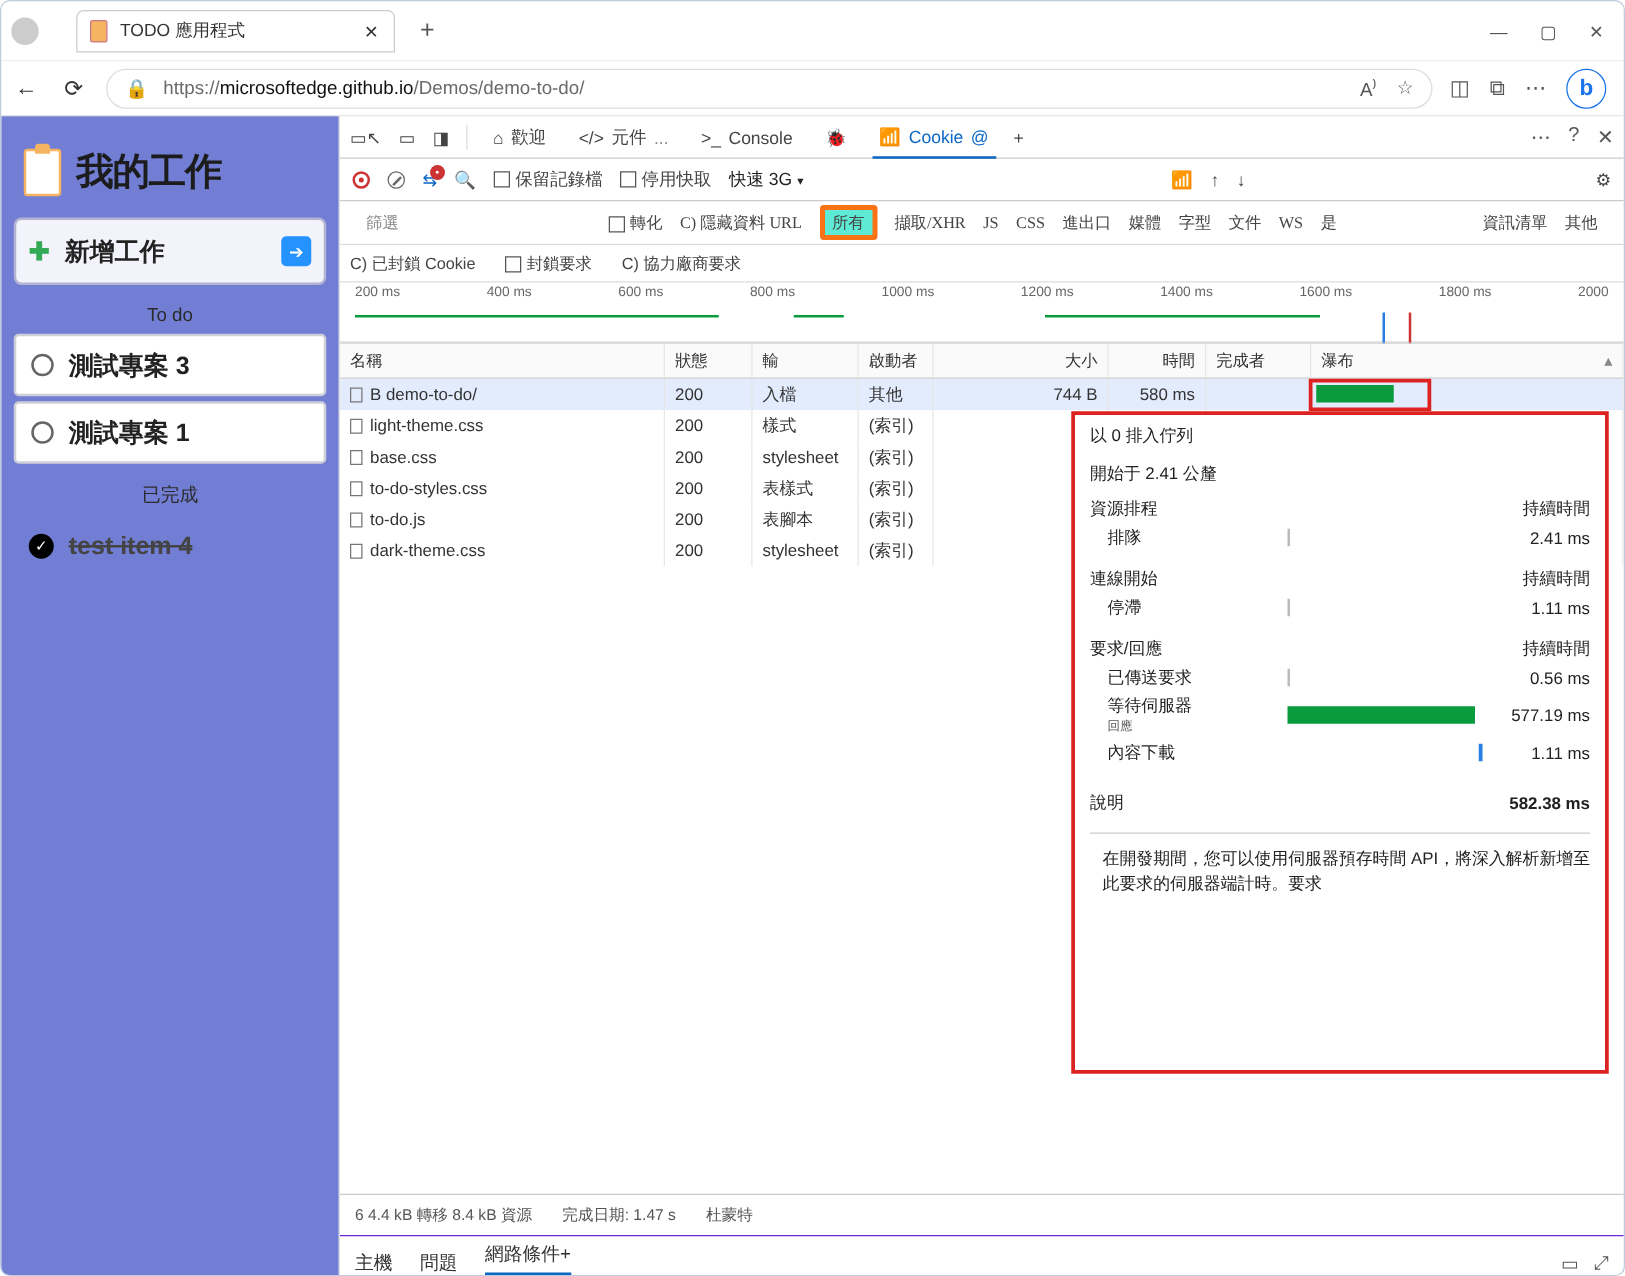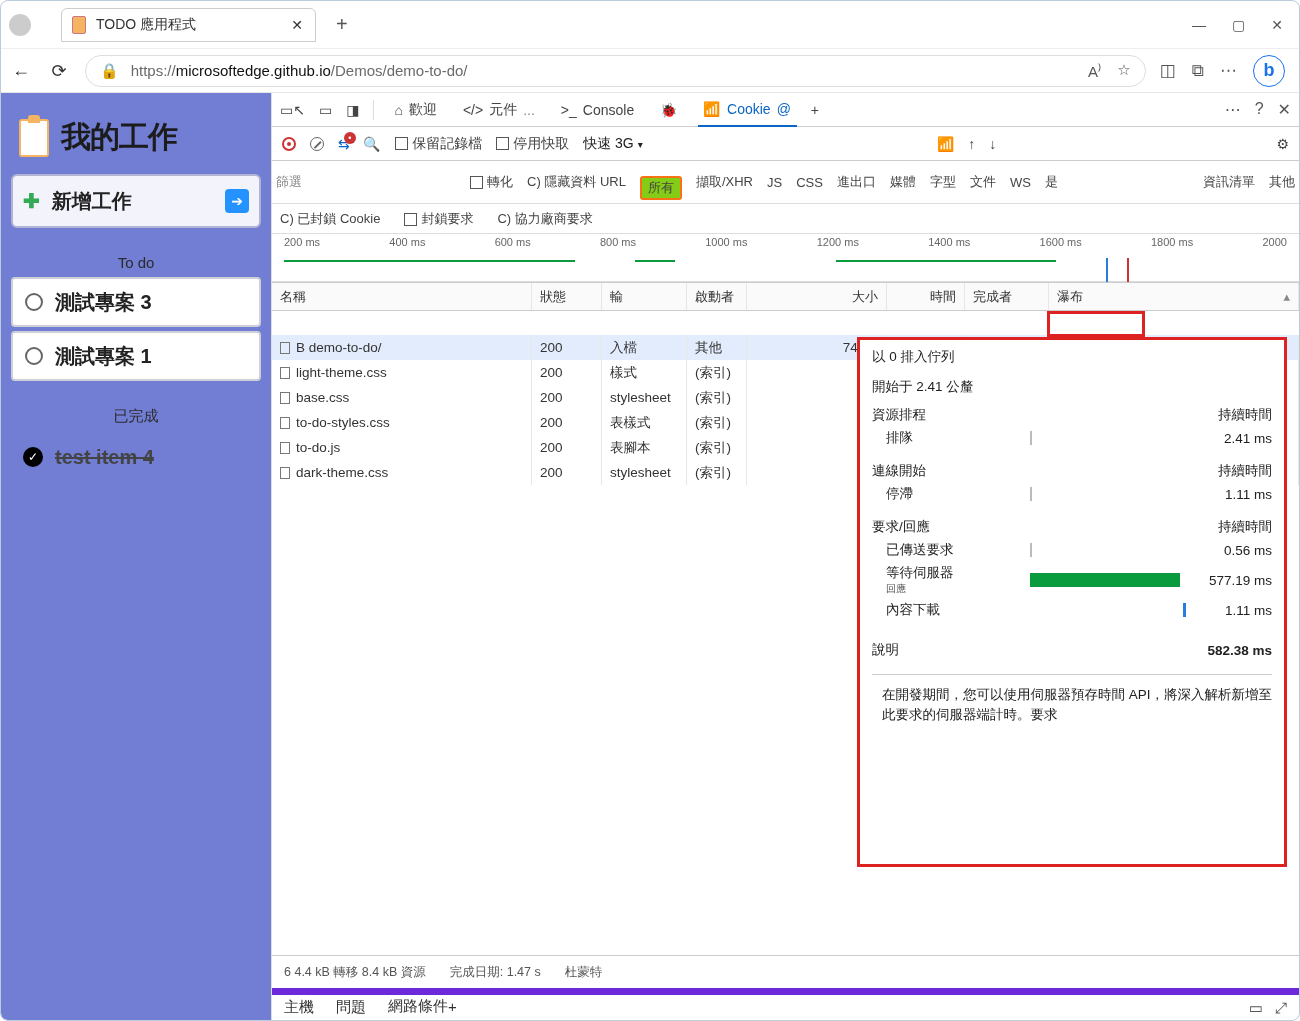--- a/index.html
+++ b/index.html
@@ -25,21 +25,21 @@
 .main-row { display: flex; height: calc(100% - 92px); }
 .app-panel { width: 270px; background: #717ed4; height: 100%; border-radius: 0 0 0 6px; padding: 14px 10px; }
 .app-title-row { display: flex; align-items: center; gap: 12px; padding: 10px 8px 16px; }
 .app-clip { width: 30px; height: 38px; background: #fff; border: 2px solid #f5b461; border-radius: 3px; position: relative; }
 .app-clip::before { content: ""; position: absolute; top: -6px; left: 50%; transform: translateX(-50%); width: 12px; height: 8px; background: #f5b461; border-radius: 3px 3px 0 0; }
 .app-title { font-size: 30px; font-weight: 800; color: #1c1c1c; letter-spacing: -1px; }
 .add-card { background: #f3f3fb; border: 2px solid #b3b3d4; border-radius: 6px; height: 54px; display: flex; align-items: center; padding: 0 10px; gap: 12px; margin-bottom: 16px; }
 .add-plus { font-size: 20px; color: #3a5; font-weight: bold; }
 .add-text { font-size: 20px; font-weight: 600; color: #222; flex: 1; }
 .add-go { width: 24px; height: 24px; background: #2593ff; border-radius: 4px; color: #fff; display: flex; align-items: center; justify-content: center; font-size: 14px; }
-.app-section { text-align: center; font-size: 15px; color: #2b2b2b; margin: 26px 0 6px; }
+.app-section { text-align: center; font-size: 15px; color: #2b2b2b; margin: 16px 0 6px; }
 .task-card { background: #fff; border: 2px solid #cfcfd7; border-radius: 4px; height: 50px; display: flex; align-items: center; padding: 0 12px; gap: 12px; margin-bottom: 4px; }
 .task-circle { width: 18px; height: 18px; border: 2px solid #666; border-radius: 50%; }
 .task-text { font-size: 20px; font-weight: 600; color: #222; }
 .task-done { background: transparent; border: none; }
 .task-done .task-text { text-decoration: line-through; color: #444; }
 .task-check { width: 20px; height: 20px; background: #000; border-radius: 50%; color: #fff; display: flex; align-items: center; justify-content: center; font-size: 12px; }
 
 .devtools { flex: 1; display: flex; flex-direction: column; border-left: 1px solid #ddd; }
 .dt-tabs { height: 34px; display: flex; align-items: center; border-bottom: 1px solid #ccc; padding: 0 8px; gap: 14px; font-size: 14px; color: #444; }
 .dt-tabs .sep { width: 1px; height: 20px; background: #ddd; }
@@ -50,32 +50,32 @@
 .dt-toolbar { height: 34px; display: flex; align-items: center; border-bottom: 1px solid #ccc; padding: 0 10px; gap: 14px; font-size: 14px; color: #444; }
 .rec-dot { width: 14px; height: 14px; border: 2px solid #c33; border-radius: 50%; position: relative; }
 .rec-dot::after { content: ""; position: absolute; left: 3px; top: 3px; width: 4px; height: 4px; background: #c33; border-radius: 50%; }
 .clear-icon { width: 14px; height: 14px; border: 1.5px solid #666; border-radius: 50%; position: relative; }
 .clear-icon::after { content: ""; position: absolute; left: 2px; top: 6px; width: 9px; height: 1.5px; background: #666; transform: rotate(-45deg); }
 .filter-badge { position: relative; color: #0a66c4; }
 .checkbox { width: 13px; height: 13px; border: 1px solid #555; display: inline-block; vertical-align: middle; margin-right: 4px; }
 .throttle { color: #222; }
 .arrow-down { font-size: 10px; margin-left: 4px; }
 
-.filter-row { display: flex; align-items: center; border-bottom: 1px solid #ddd; min-height: 28px; padding: 3px 4px; gap: 14px; flex-wrap: wrap; font-size: 13px; color: #444; }
-.filter-pill { background: #84cc16; border: 2px solid #f97316; border-radius: 3px; padding: 1px 6px; margin-top: 12px; }
+.filter-row { display: flex; align-items: center; border-bottom: 1px solid #ddd; min-height: 28px; padding: 3px 21px; gap: 14px; flex-wrap: wrap; font-size: 13px; color: #444; font-family: Liberation Serif, serif; }
+.filter-pill { background: #5eead4; border: 4px solid #f97316; border-radius: 3px; padding: 1px 6px; }
 
 .filter-row2 { display: flex; align-items: center; border-bottom: 1px solid #ddd; height: 30px; padding: 0 8px; gap: 24px; font-size: 13px; color: #444; }
 
 .timeline { height: 48px; border-bottom: 1px solid #ddd; position: relative; padding-top: 3px; }
 .timeline-ticks { display: flex; position: absolute; top: 0; left: 0; right: 0; font-size: 11px; color: #666; justify-content: space-between; padding: 2px 12px; }
 .timeline-bars { position: absolute; top: 22px; left: 12px; right: 12px; height: 14px; }
 .tl-seg { position: absolute; height: 2px; background: #0a9b3f; top: 4px; }
 .tl-marker { position: absolute; top: 2px; width: 2px; height: 26px; }
 
-.net-table { flex: 1; display: flex; flex-direction: column; position: relative; border-top: 1px solid #ccc; overflow: hidden; gap: 24px; }
+.net-table { flex: 1; display: flex; flex-direction: column; position: relative; border-top: 1px solid #ccc; overflow: hidden; }
 .net-head { display: flex; height: 28px; align-items: center; border-bottom: 1px solid #ccc; background: #fafafa; font-size: 13px; color: #333; }
 .net-head > div, .net-row > div { padding: 0 8px; border-right: 1px solid #e6e6e6; height: 100%; display: flex; align-items: center; overflow: hidden; white-space: nowrap; }
 .c-name { width: 260px; }
 .c-status { width: 70px; }
 .c-type { width: 85px; }
 .c-init { width: 60px; }
 .c-size { width: 140px; justify-content: flex-end; }
 .c-time { width: 78px; justify-content: flex-end; }
 .c-ful { width: 84px; }
 .c-water { flex: 1; position: relative; }
@@ -94,21 +94,21 @@
 .timing-bar { height: 14px; }
 .timing-bar.green { background: #0a9b3f; width: 150px; }
 .timing-bar.tiny { background: #bbb; width: 2px; }
 .timing-bar.blue { background: #2a7de0; width: 3px; }
 .timing-sec { font-weight: normal; margin-top: 10px; }
 .timing-head { display: flex; }
 .timing-head .rlabel { margin-left: auto; }
 .timing-hr { border: none; border-top: 1px solid #ccc; margin: 10px 0; }
 
 .status-bar { height: 28px; display: flex; align-items: center; border-top: 1px solid #ccc; padding: 16px 12px; font-size: 12.5px; color: #555; gap: 24px; }
-.drawer-tabs { height: 32px; display: flex; align-items: center; border-top: 7px solid #6d28d9; padding: 0 12px; gap: 22px; font-size: 15px; color: #333; }
+.drawer-tabs { height: 32px; display: flex; align-items: flex-end; border-top: 1px solid #6d28d9; padding: 0 12px; gap: 22px; font-size: 15px; color: #333; }
 .drawer-tab.active { border-bottom: 2px solid #0a66c4; height: 32px; display: flex; align-items: center; }
 .drawer-right { margin-left: auto; display: flex; gap: 12px; color: #555; }
 </style>
 </head>
 <body>
 
 <div class="titlebar">
   <div class="avatar"></div>
   <div class="tab">
     <span class="tab-icon"></span>

